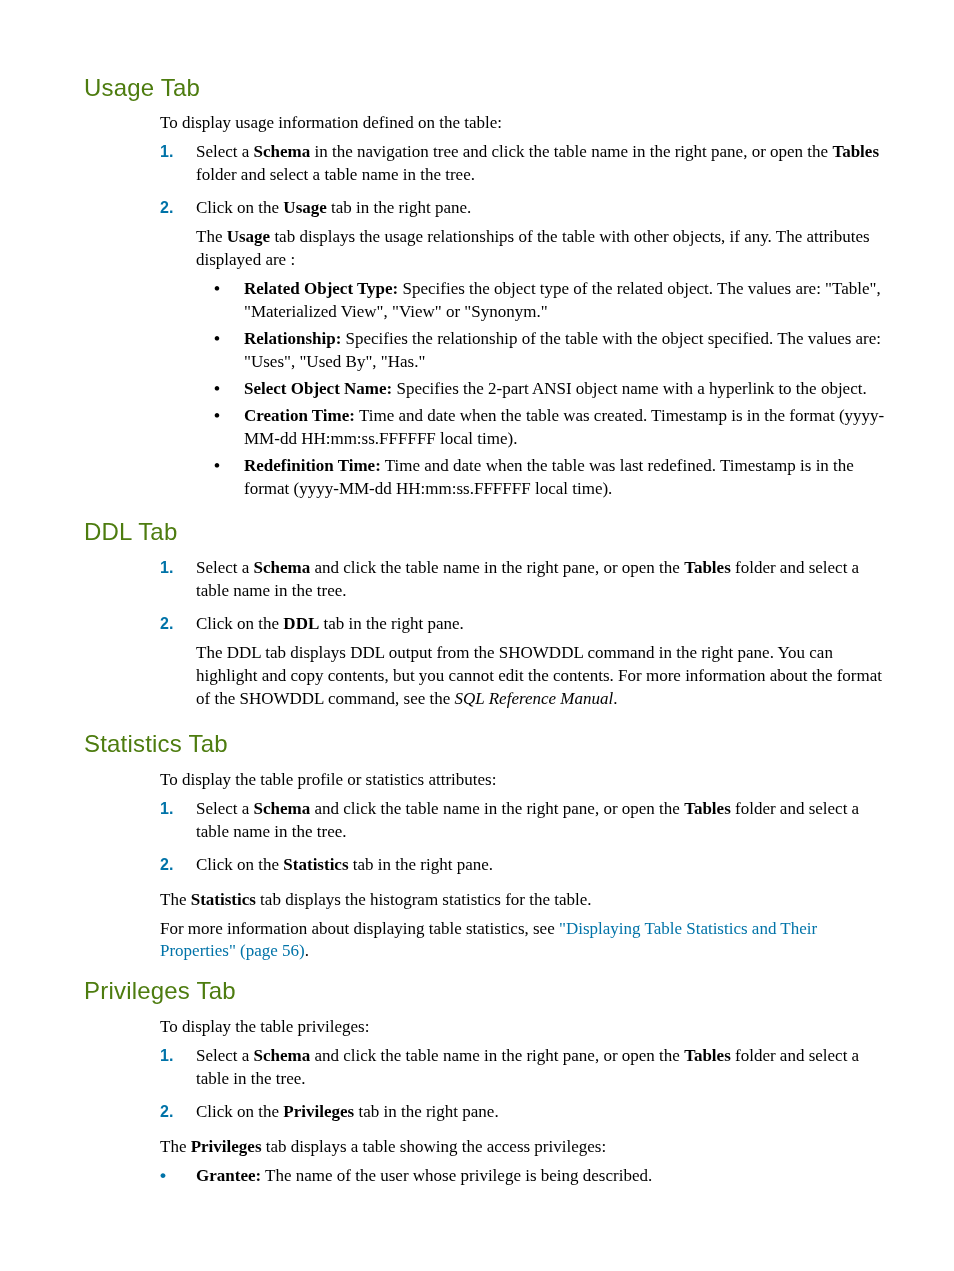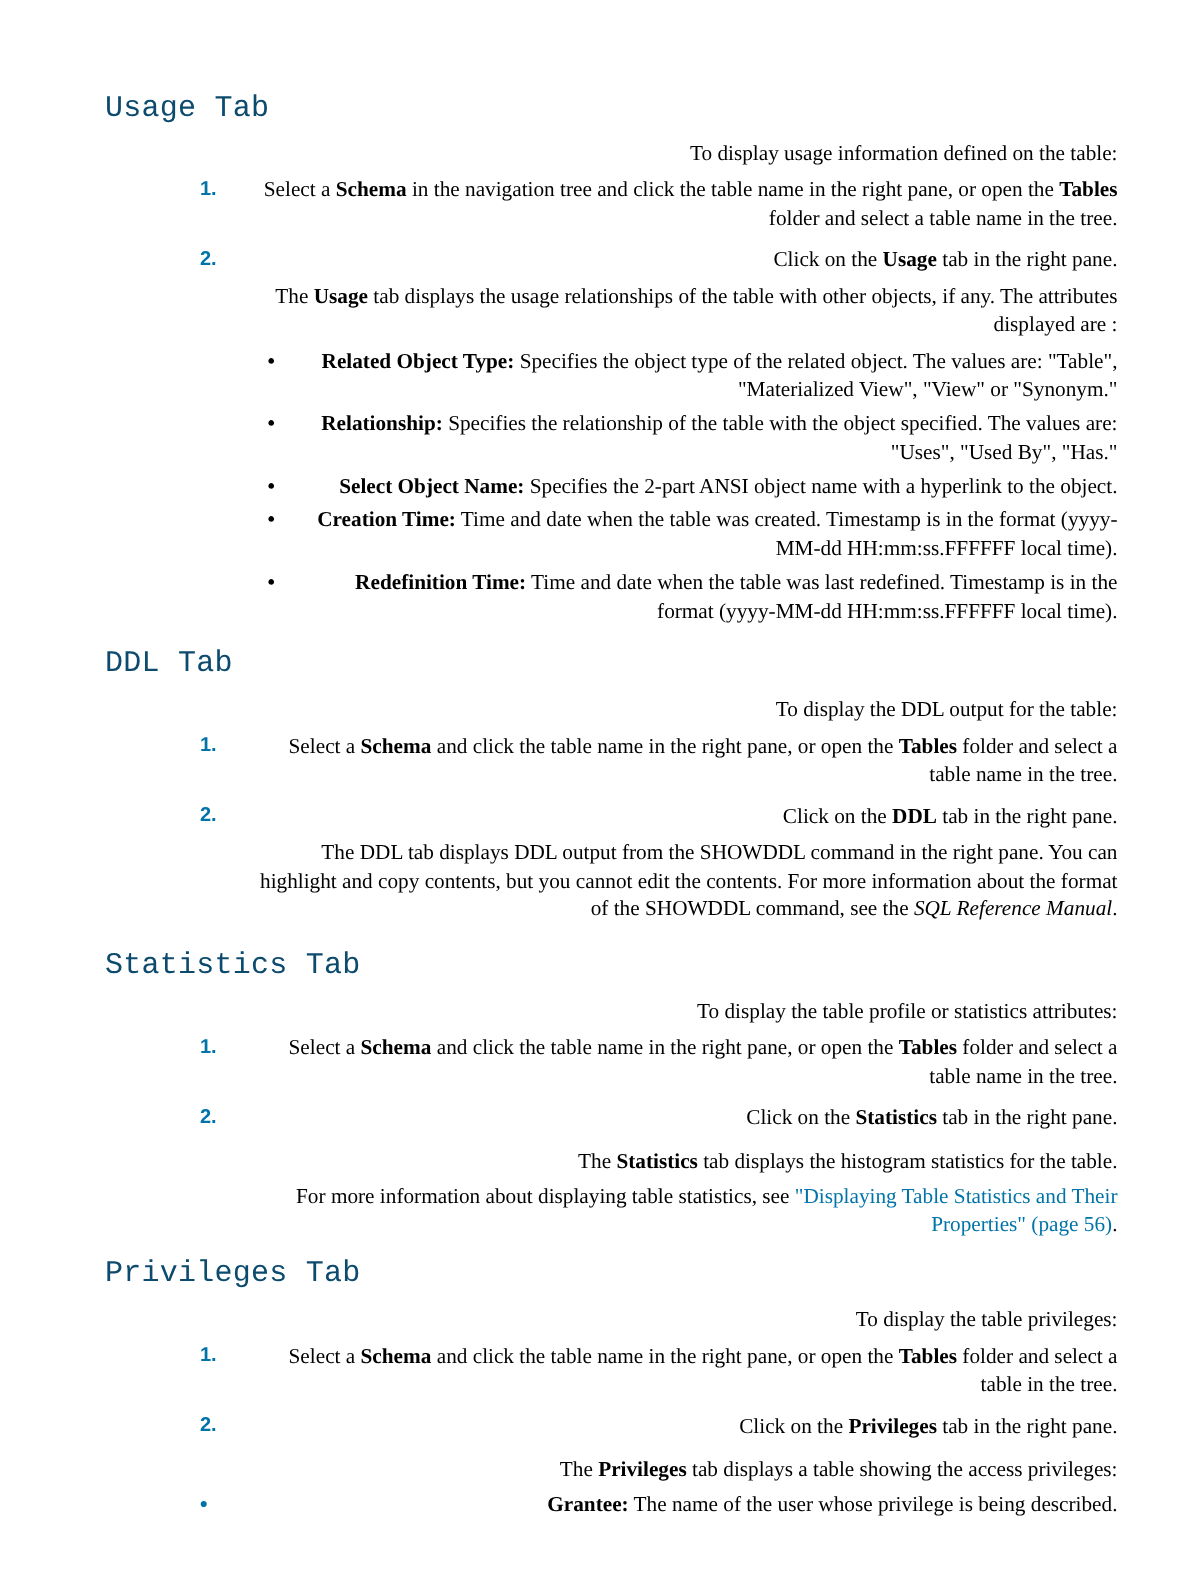--- a/index.html
+++ b/index.html
@@ -7,33 +7,32 @@
       font-size: 17px;
       line-height: 1.35;
       color: #000;
       background: #fff;
       margin: 0;
       padding: 60px 60px 40px 84px;
       width: 954px;
       box-sizing: border-box;
     }
     h2.section-heading {
-      font-family: Liberation Mono, monospace;
+      font-family: Liberation Sans, sans-serif;
       font-weight: normal;
       font-size: 24px;
-      color: #0c4a6e;
+      color: #4d7c0f;
       margin: 12px 0 8px 0;
       letter-spacing: 0.2px;
     }
     .body-indent {
       margin-left: 76px;
     }
     p {
       margin: 6px 0;
-      text-align: right;
     }
     ol.steps {
       list-style: none;
       padding: 0;
       margin: 2px 0;
     }
     ol.steps > li {
       display: flex;
       margin: 4px 0;
     }
@@ -140,21 +139,20 @@
               </div>
             </li>
         </ul>
       </div>
     </li>
   </ol>
 </div>
 
 <h2 class="section-heading">DDL Tab</h2>
 <div class="body-indent">
-  <p>To display the DDL output for the table:</p>
   <ol class="steps">
     <li>
       <span class="num">1.</span>
       <div class="step-body">
         <p><span>Select a </span><b>Schema</b><span> and click the table name in the right pane, or open the </span><b>Tables</b><span> folder and select a table name in the tree.</span></p>
       </div>
     </li>
     <li>
       <span class="num">2.</span>
       <div class="step-body">

